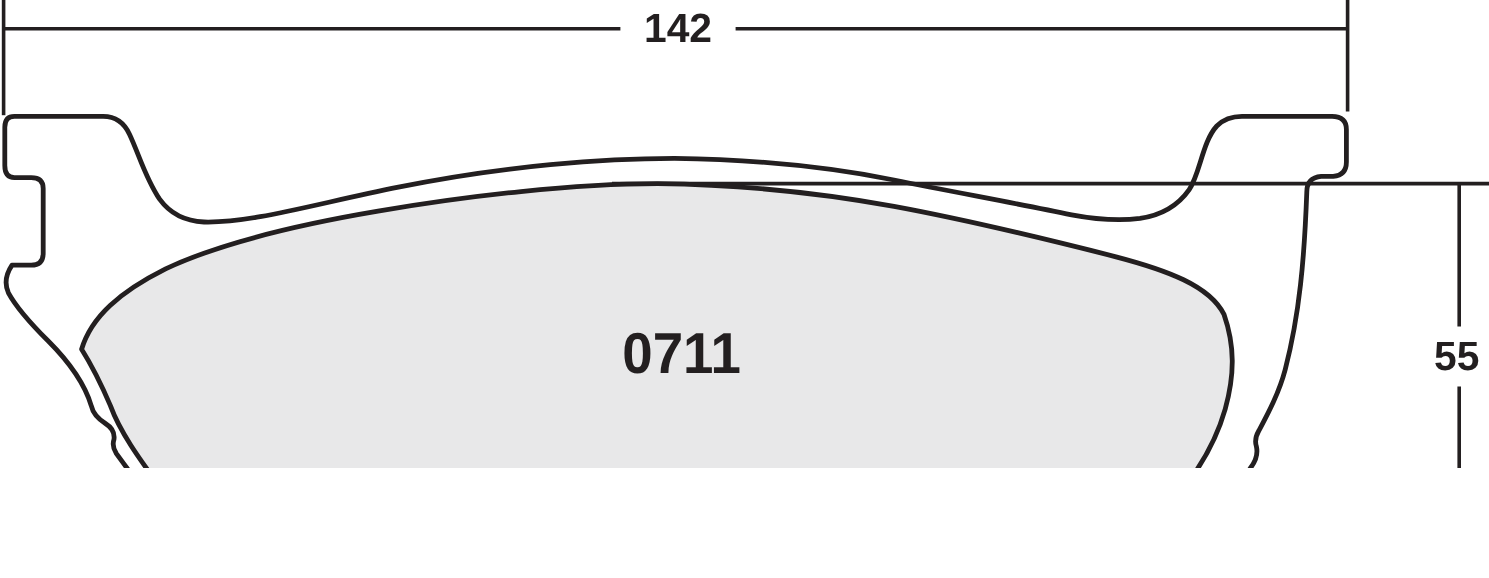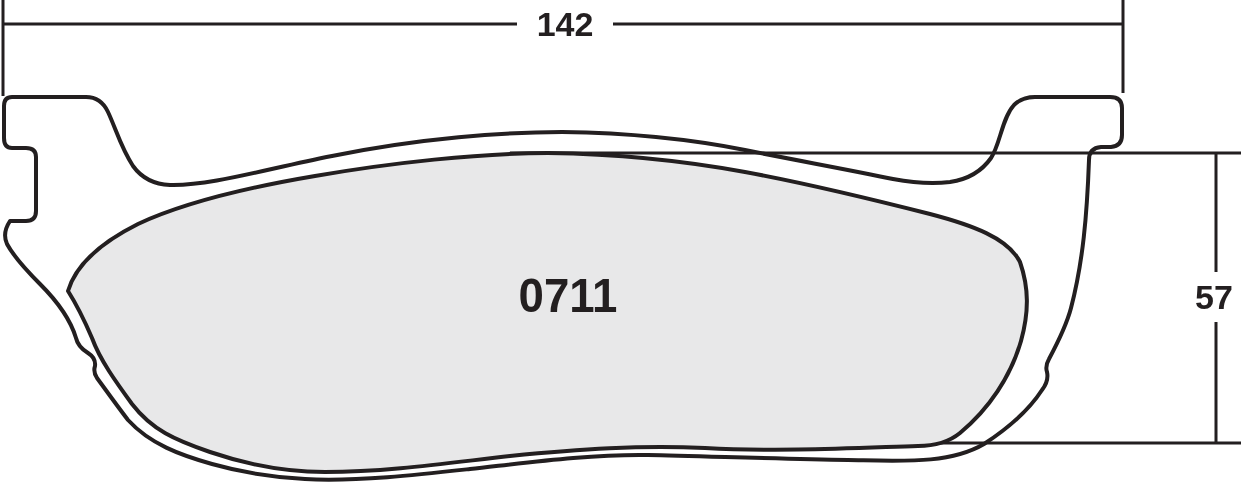--- a/index.html
+++ b/index.html
@@ -3,21 +3,21 @@
 <meta charset="utf-8">
 <style>
   :root{
     --line-color:#231f20;
     --fill-color:#e8e8e9;
     --bg-color:#ffffff;
   }
   html,body{margin:0;padding:0;background:var(--bg-color);}
   .drawing{
     position:relative;
-    width:1241px;height:482px;
+    width:1241px;height:390px;
     background:var(--bg-color);
     font-family:"Liberation Sans",sans-serif;
     overflow:hidden;
   }
   .drawing svg{position:absolute;left:0;top:0;}
   .outline{fill:none;stroke:var(--line-color);stroke-width:4;stroke-linejoin:round;stroke-linecap:round;}
   .pad{fill:var(--fill-color);stroke:var(--line-color);stroke-width:4;stroke-linejoin:round;}
   .dim{fill:none;stroke:var(--line-color);stroke-width:3;stroke-linecap:butt;}
   .dim-label{
     position:absolute;
@@ -122,16 +122,16 @@
       C 455,462 390,472 325,472
       C 285,472 245,464 210,452
       C 175,440 152,430 132,404
       C 116,382 100,360 92,338
       Q 80,310 68,291
       Z"></path>
   </svg>
 
   <span class="dim-label" style="left:565px;top:24px;">142</span>
 
-  <span class="dim-label" style="left:1214px;top:297px;">57</span>
+  <span class="dim-label" style="left:1214px;top:297px;">55</span>
 
   <span class="part-label" style="left:568px;top:296px;">0711</span>
 </div>
 
 </body></html>

